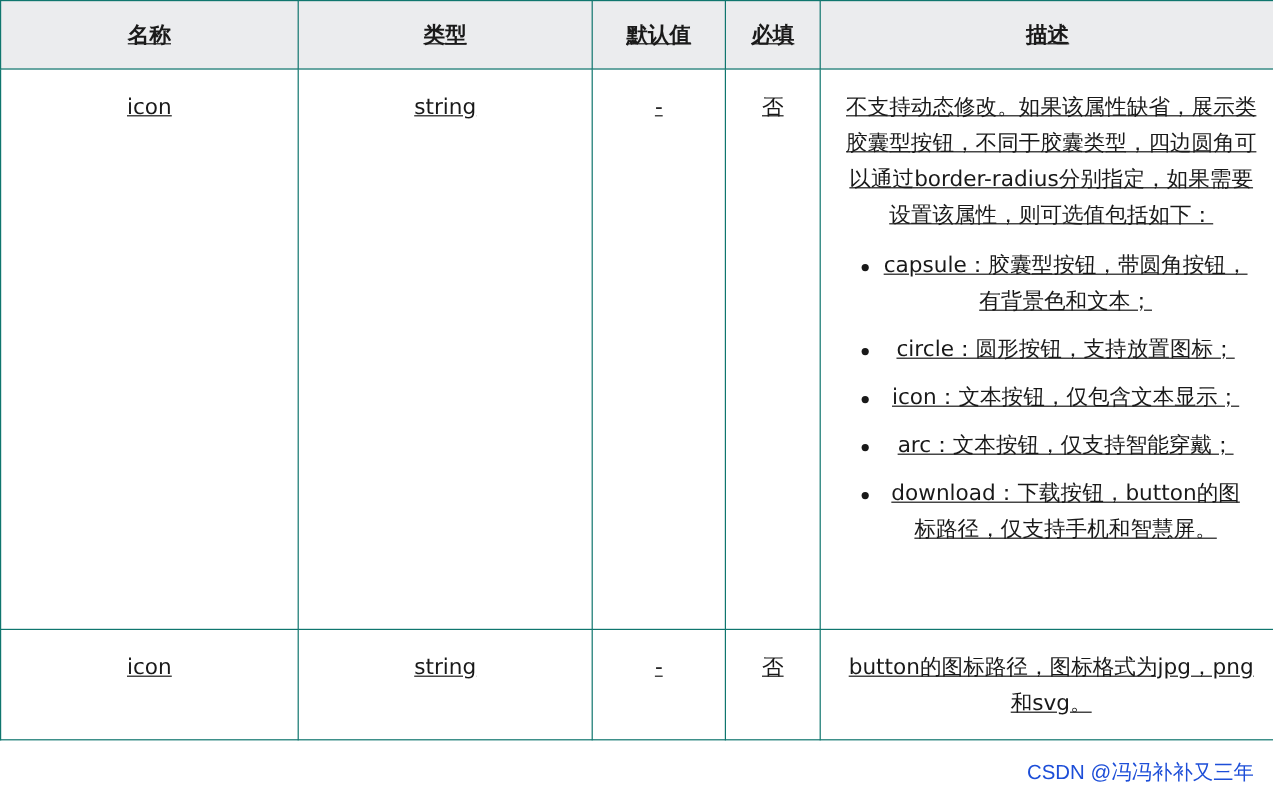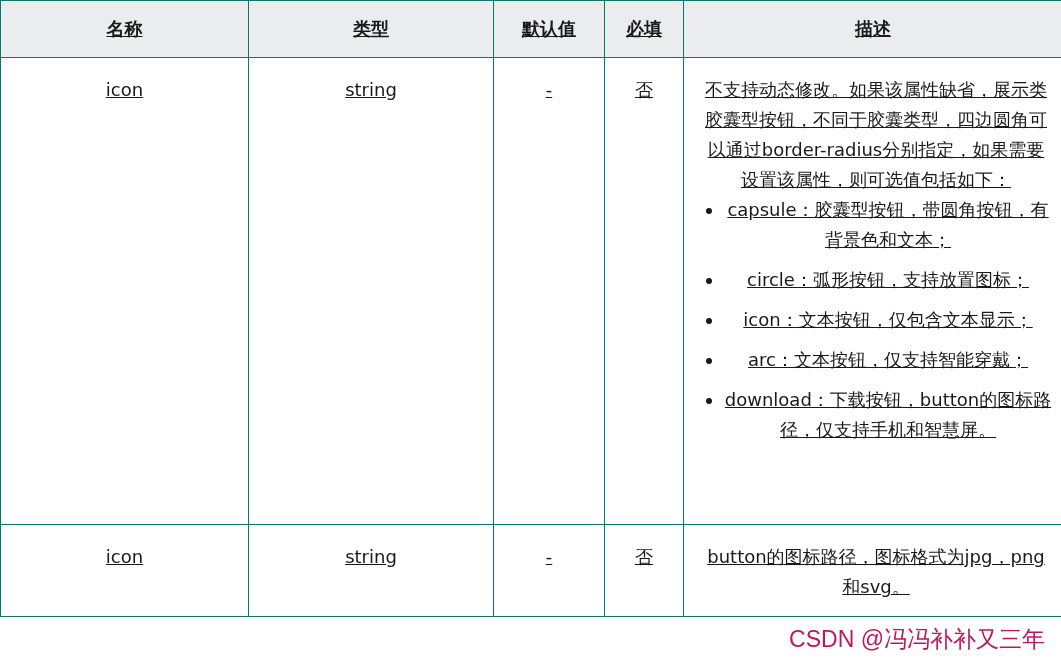--- a/index.html
+++ b/index.html
@@ -7,25 +7,25 @@
          font-family: "DejaVu Sans", "Liberation Sans", sans-serif; color: #191919; }
   table { border-collapse: collapse; position: absolute; left: 0; top: 0; width: 1062px; table-layout: fixed; }
   col.c1 { width: 248px; } col.c2 { width: 245px; } col.c3 { width: 111px; } col.c4 { width: 79px; } col.c5 { width: 379px; }
   th, td { border: 1px solid #0f766e; text-align: center; vertical-align: top; padding: 0 18px; font-size: 18px; text-decoration: underline; }
   th { background: #ebecee; height: 56px; font-weight: bold; vertical-align: middle; padding-top: 0; font-size: 18px; color: #1a1a1a; }
   td { padding-top: 17px; padding-bottom: 14px; line-height: 30px; }
   td.desc { padding-left: 16px; padding-right: 10px; }
   tr.r-type td { height: 435px; }
   tr.r-value td { height: 25px; }
   tr.r-icon td { height: 50px; }
-  ul { margin: 0; padding: 0 0 0 24px; }
+  ul { margin: 12px; padding: 0 0 0 24px; }
   li { list-style: none; position: relative; margin-top: 10px; line-height: 30px; }
   li:first-child { margin-top: 0; }
   li .bullet { position: absolute; left: -18px; top: 13px; width: 6px; height: 6px; border-radius: 50%; background: #191919; }
-  .watermark { position: absolute; right: 16px; bottom: 6px; font-size: 23px; color: #be185d; font-family: "Liberation Sans", sans-serif; }
+  .watermark { position: absolute; right: 16px; bottom: 6px; font-size: 17px; color: #1d4ed8; font-family: "Liberation Sans", sans-serif; }
 </style>
 </head>
 <body>
 
 <table>
   <colgroup>
       <col class="c1">
       <col class="c2">
       <col class="c3">
       <col class="c4">
@@ -43,21 +43,21 @@
   <tbody>
     <tr class="r-type">
       <td>icon</td>
       <td>string</td>
       <td>-</td>
       <td>否</td>
       <td class="desc">
         <div>不支持动态修改。如果该属性缺省，展示类胶囊型按钮，不同于胶囊类型，四边圆角可以通过border-radius分别指定，如果需要设置该属性，则可选值包括如下：</div>
         <ul>
           <li><span class="bullet"></span><span>capsule：胶囊型按钮，带圆角按钮，有背景色和文本；</span></li>
-          <li><span class="bullet"></span><span>circle：弧形按钮，支持放置图标；</span></li>
+          <li><span class="bullet"></span><span>circle：圆形按钮，支持放置图标；</span></li>
           <li><span class="bullet"></span><span>icon：文本按钮，仅包含文本显示；</span></li>
           <li><span class="bullet"></span><span>arc：文本按钮，仅支持智能穿戴；</span></li>
           <li><span class="bullet"></span><span>download：下载按钮，button的图标路径，仅支持手机和智慧屏。</span></li>
         </ul>
       </td>
     </tr>
     <tr class="r-icon">
       <td>icon</td>
       <td>string</td>
       <td>-</td>

